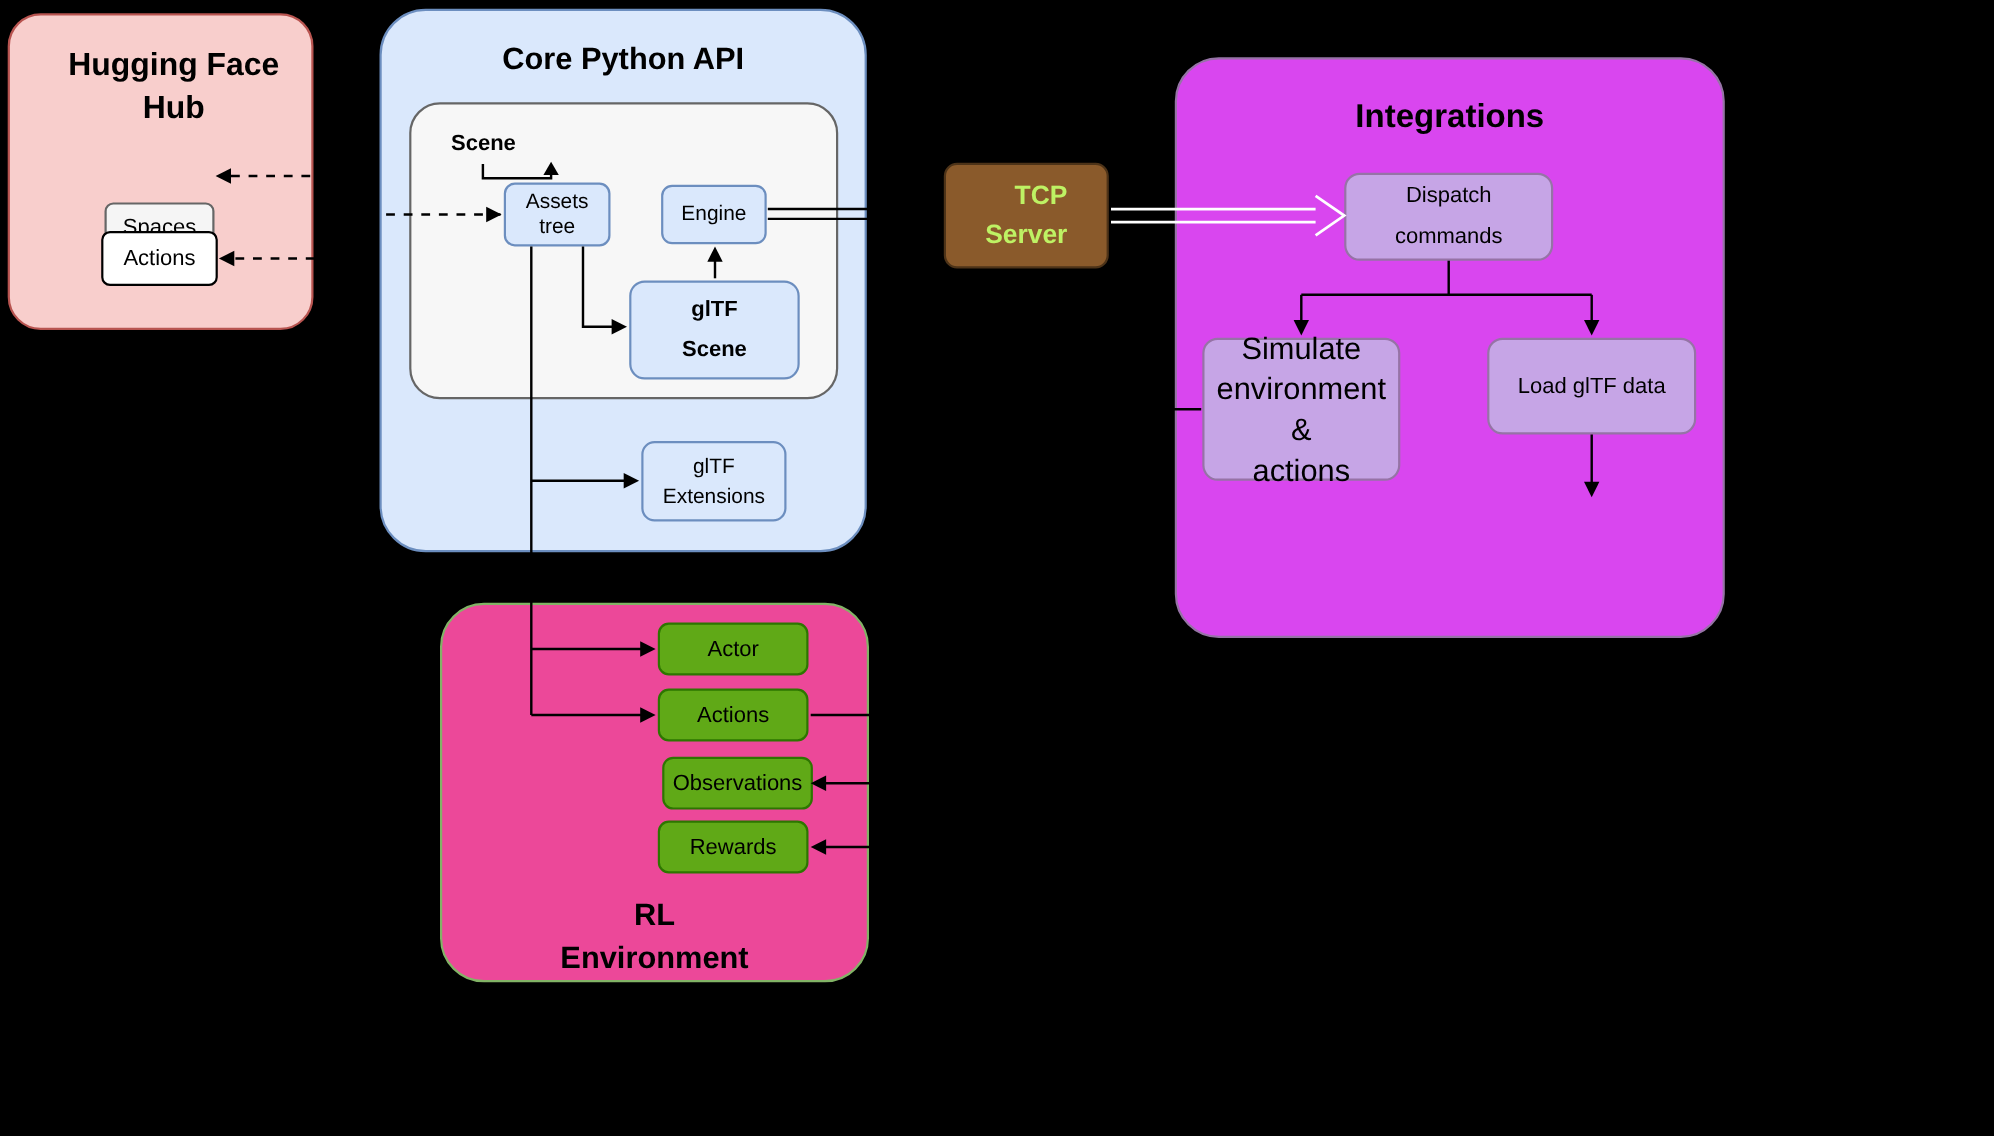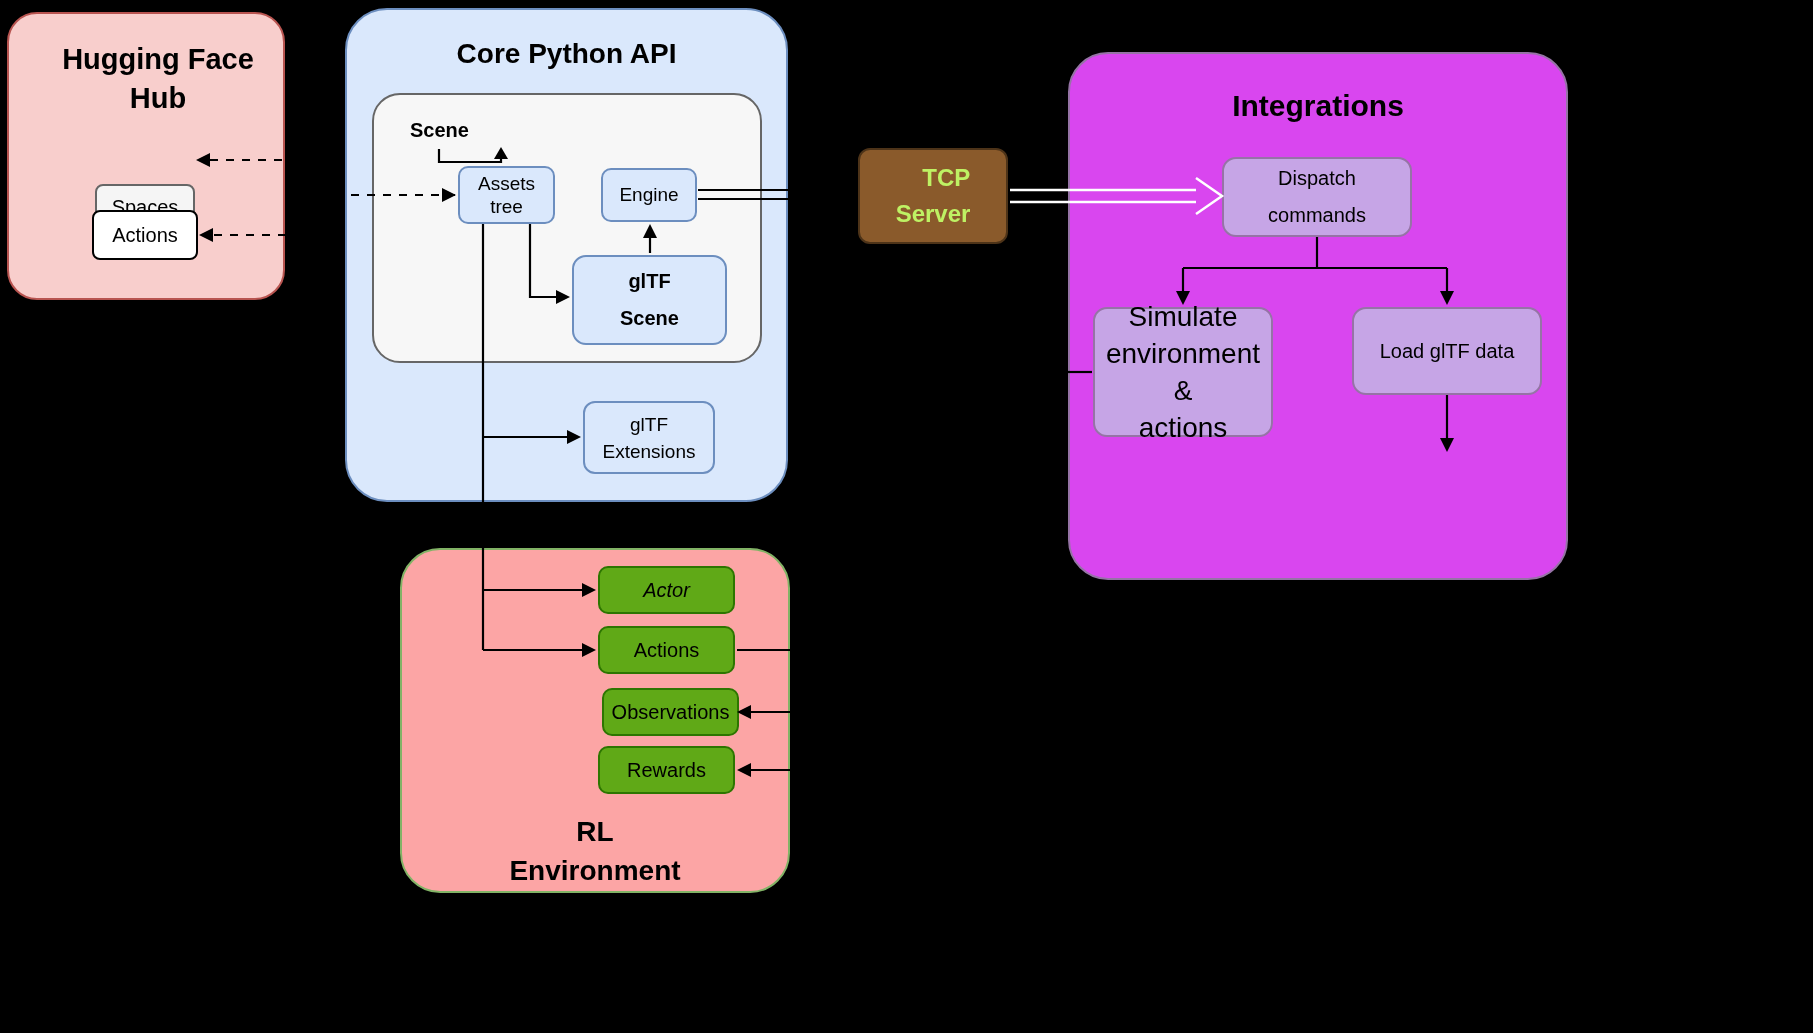--- a/index.html
+++ b/index.html
@@ -33,24 +33,24 @@
 
   
   #integrations{left:1068px;top:52px;width:500px;height:528px;background:#d946ef;border-color:#9673A6;border-radius:40px;}
   #integrations-title{top:32px;font-size:30px;line-height:40px;}
   #dispatch{left:1222px;top:157px;width:190px;height:80px;background:#C6A5E6;border-color:#9673A6;border-radius:14px;font-size:20px;line-height:37px;}
   #simulate{left:1093px;top:307px;width:180px;height:130px;background:#C6A5E6;border-color:#9673A6;border-radius:14px;font-size:28px;line-height:37px;}
   #load{left:1352px;top:307px;width:190px;height:88px;background:#C6A5E6;border-color:#9673A6;border-radius:14px;font-size:20px;}
   #init{left:1352px;top:454px;width:190px;height:88px;background:#C6A5E6;border-color:#9673A6;border-radius:14px;font-size:20px;line-height:38px;}
 
   
-  #rl{left:400px;top:548px;width:390px;height:345px;background:#fca5a5;border-color:#82B366;border-radius:40px;padding-left:36px;}
+  #rl{left:400px;top:548px;width:390px;height:345px;background:#ec4899;border-color:#82B366;border-radius:40px;padding-left:36px;}
   #rl-title{top:262px;font-size:28px;line-height:39px;}
   #actor,#actions,#observations,#rewards{background:#60A917;border-color:#2D7600;border-radius:10px;font-size:20px;}
-  #actor{left:598px;top:566px;width:137px;height:48px;font-style:italic;}
+  #actor{left:598px;top:566px;width:137px;height:48px;}
   #actions{left:598px;top:626px;width:137px;height:48px;}
   #observations{left:602px;top:688px;width:137px;height:48px;}
   #rewards{left:598px;top:746px;width:137px;height:48px;}
 
   #arrows{position:absolute;left:0;top:0;z-index:10;pointer-events:none;}
 </style>
 </head>
 <body>
 
 <div id="stage">

